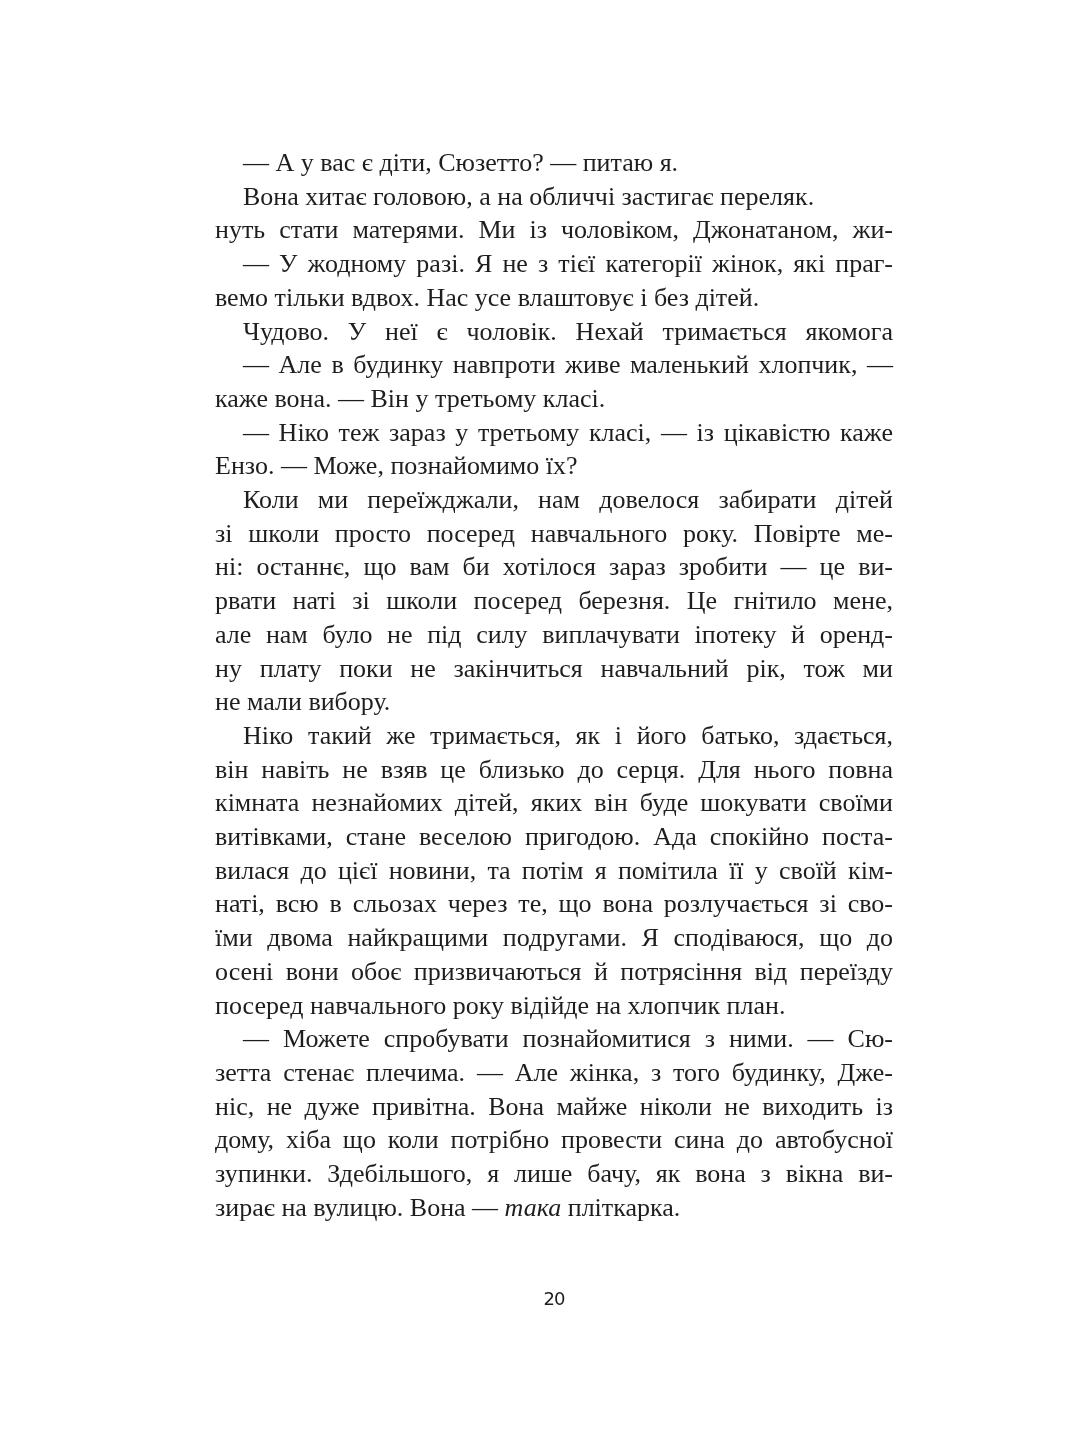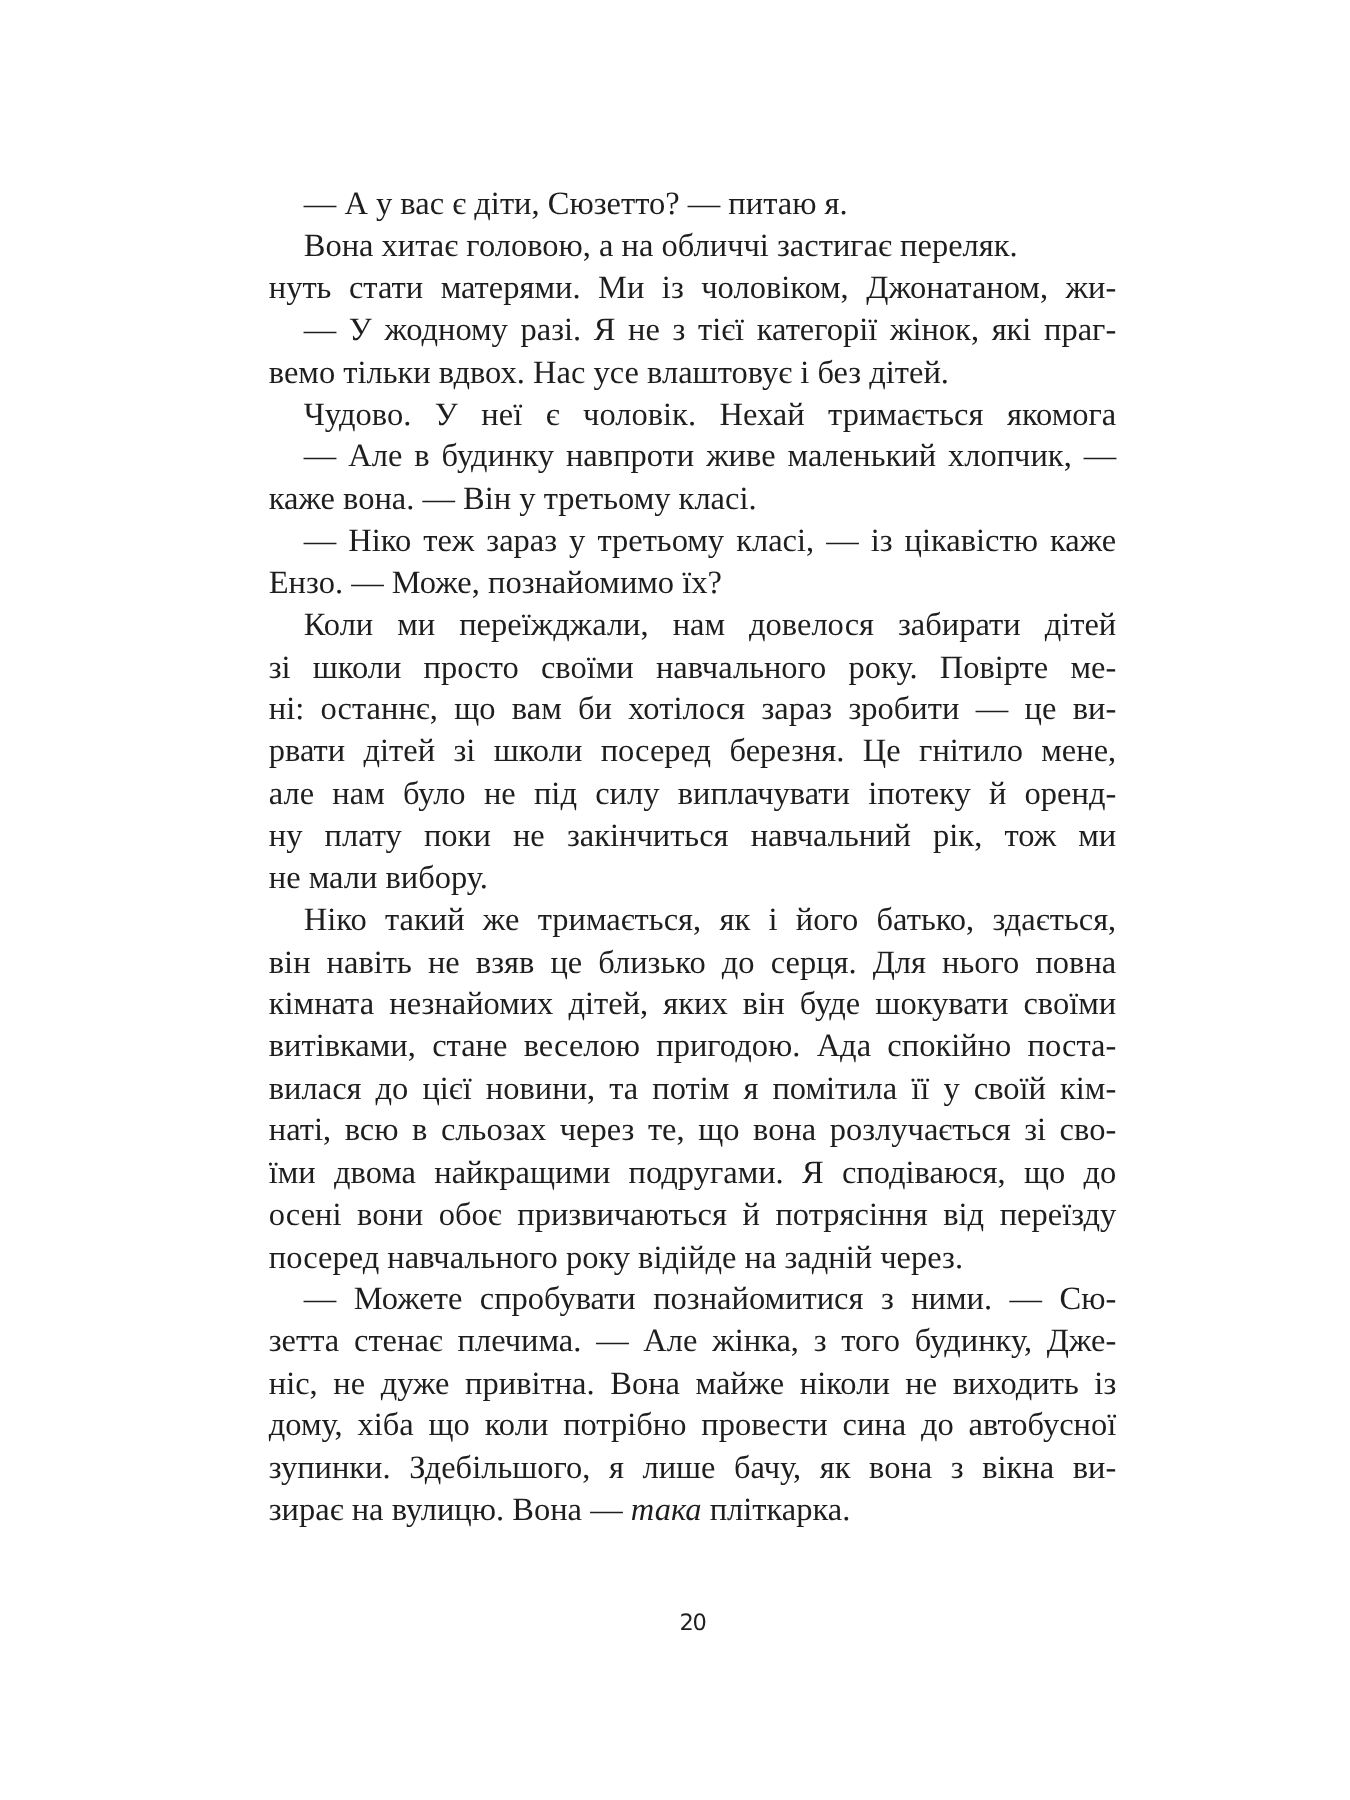--- a/index.html
+++ b/index.html
@@ -76,37 +76,37 @@
       <div class="paragraph">
         <div class="line first">— Але в будинку навпроти живе маленький хлопчик, —</div>
         <div class="line last">каже вона. — Він у третьому класі.</div>
       </div>
       <div class="paragraph">
         <div class="line first">— Ніко теж зараз у третьому класі, — із цікавістю каже</div>
         <div class="line last">Ензо. — Може, познайомимо їх?</div>
       </div>
       <div class="paragraph">
         <div class="line first">Коли ми переїжджали, нам довелося забирати дітей</div>
-        <div class="line">зі школи просто своїми навчального року. Повірте ме-</div>
+        <div class="line">зі школи просто посеред навчального року. Повірте ме-</div>
         <div class="line">ні: останнє, що вам би хотілося зараз зробити — це ви-</div>
-        <div class="line">рвати дітей зі школи посеред березня. Це гнітило мене,</div>
+        <div class="line">рвати наті зі школи посеред березня. Це гнітило мене,</div>
         <div class="line">але нам було не під силу виплачувати іпотеку й оренд-</div>
         <div class="line">ну плату поки не закінчиться навчальний рік, тож ми</div>
         <div class="line last">не мали вибору.</div>
       </div>
       <div class="paragraph">
         <div class="line first">Ніко такий же тримається, як і його батько, здається,</div>
         <div class="line">він навіть не взяв це близько до серця. Для нього повна</div>
         <div class="line">кімната незнайомих дітей, яких він буде шокувати своїми</div>
         <div class="line">витівками, стане веселою пригодою. Ада спокійно поста-</div>
         <div class="line">вилася до цієї новини, та потім я помітила її у своїй кім-</div>
         <div class="line">наті, всю в сльозах через те, що вона розлучається зі сво-</div>
         <div class="line">їми двома найкращими подругами. Я сподіваюся, що до</div>
         <div class="line">осені вони обоє призвичаються й потрясіння від переїзду</div>
-        <div class="line last">посеред навчального року відійде на задній через.</div>
+        <div class="line last">посеред навчального року відійде на хлопчик план.</div>
       </div>
       <div class="paragraph">
         <div class="line first">— Можете спробувати познайомитися з ними. — Сю-</div>
         <div class="line">зетта стенає плечима. — Але жінка, з того будинку, Дже-</div>
         <div class="line">ніс, не дуже привітна. Вона майже ніколи не виходить із</div>
         <div class="line">дому, хіба що коли потрібно провести сина до автобусної</div>
         <div class="line">зупинки. Здебільшого, я лише бачу, як вона з вікна ви-</div>
         <div class="line last">зирає на вулицю. Вона — <span class="it">така</span> пліткарка.</div>
       </div>
     </div>

